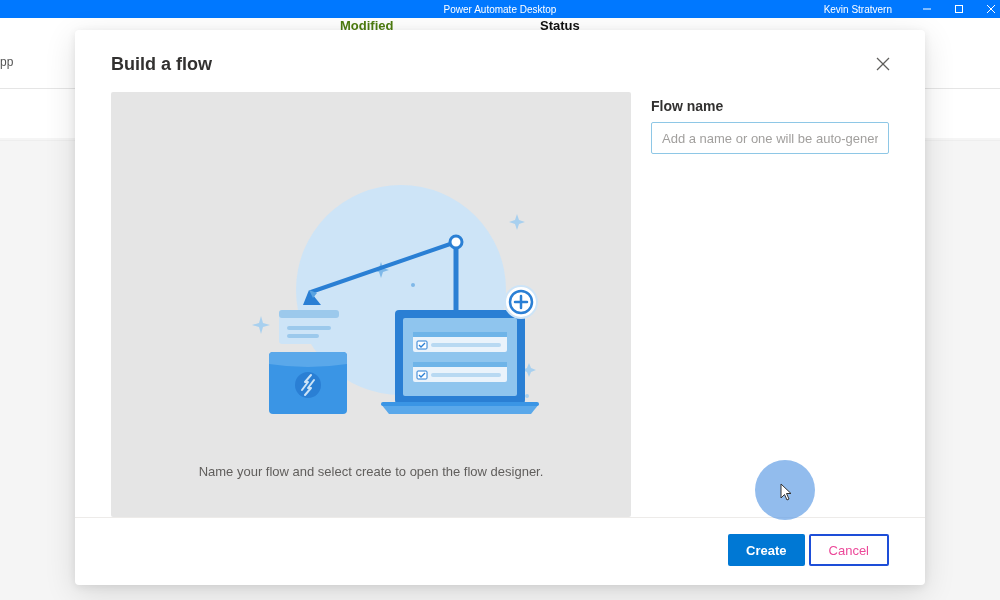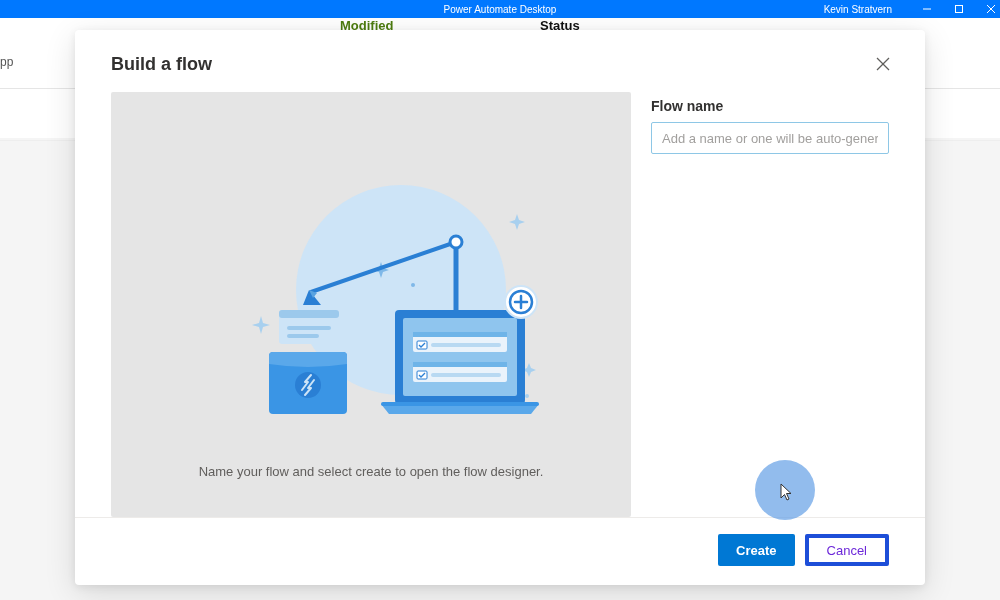--- a/index.html
+++ b/index.html
@@ -29,24 +29,24 @@
 
     .dialog-body { flex: 1; display: flex; padding: 0 36px; gap: 20px; }
     .illus-panel { width: 520px; height: 425px; background: #e5e5e5; border-radius: 2px; display: flex; flex-direction: column; align-items: center; justify-content: center; position: relative; }
     .illus-caption { font-size: 13px; color: #605e5c; position: absolute; bottom: 38px; }
 
     .form-panel { flex: 1; padding-top: 6px; }
     .field-label { font-size: 14px; font-weight: 600; color: #323130; margin-bottom: 8px; }
     .text-input { width: 100%; height: 32px; border: 1px solid #8ec7e6; padding: 0 10px; font-size: 13px; color: #323130; outline: none; border-radius: 2px; }
     .text-input::placeholder { color: #a19f9d; }
 
-    .dialog-footer { padding: 16px 36px 20px; border-top: 1px solid #edebe9; display: flex; justify-content: flex-end; gap: 10px; }
+    .dialog-footer { padding: 16px 36px 20px; border-top: 1px solid #edebe9; display: flex; justify-content: flex-end; gap: 4px; }
     .btn { height: 32px; padding: 0 18px; font-size: 13px; border-radius: 2px; cursor: pointer; border: none; }
     .btn-primary { background: #0078d4; color: #fff; font-weight: 600; }
-    .btn-secondary { background: #fff; color: #6d28d9; border: 4px solid #1d4ed8; }
+    .btn-secondary { background: #fff; color: #ec4899; border: 2px solid #1d4ed8; }
 
     
     .illus-svg { width: 380px; height: 280px; margin-top: -30px; }
 
     
     .cursor-circle { position: absolute; width: 60px; height: 60px; border-radius: 50%; background: rgba(100,160,230,0.7); top: 430px; left: 680px; display: flex; align-items: center; justify-content: center; }
     .cursor-arrow { position: relative; left: 2px; top: 2px; }
   </style>
 </head>
 <body>

